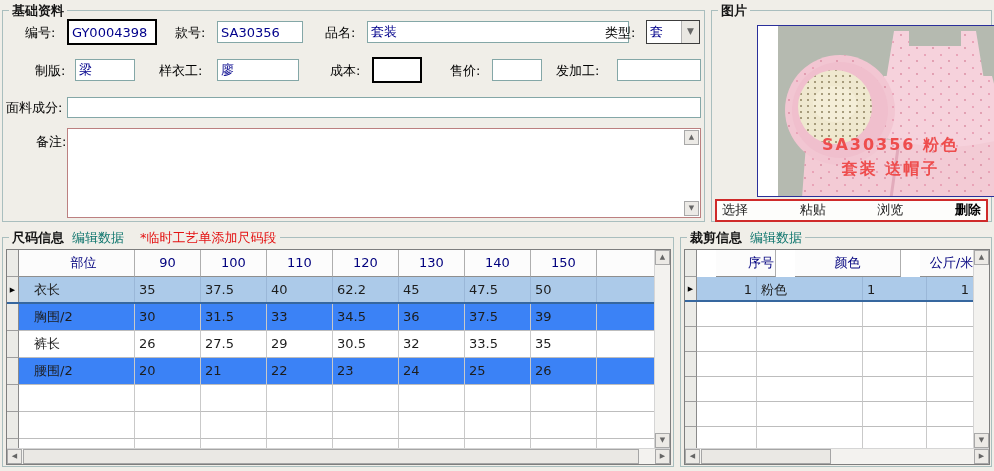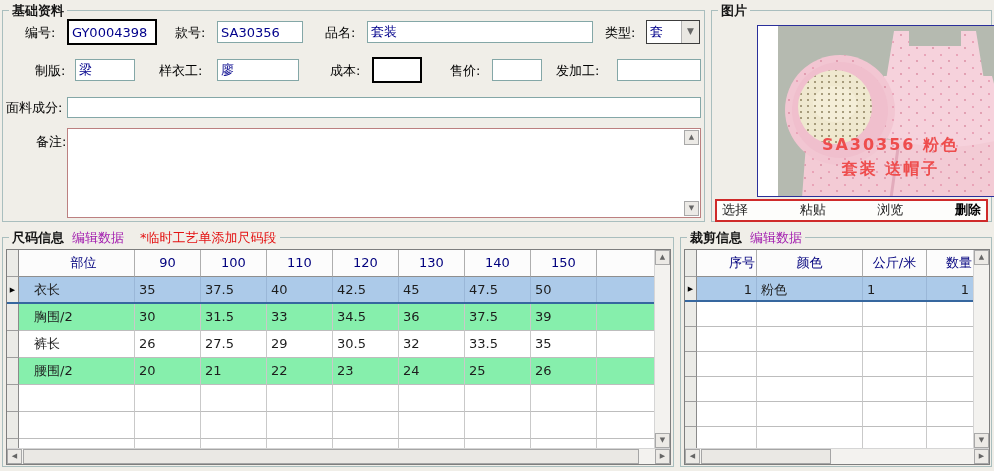--- a/index.html
+++ b/index.html
@@ -1,21 +1,21 @@
 <!DOCTYPE html>
 <html><head>
 <meta charset="utf-8">
 <style>
   html,body{margin:0;padding:0;}
   body{width:994px;height:471px;position:relative;background:#f0eee8;overflow:hidden;
        font-family:"DejaVu Sans",sans-serif;font-size:13px;color:#1a1a1a;}
   .groupbox{position:absolute;border:1px solid #a9bebe;box-sizing:border-box;}
   .gtitle{position:absolute;top:-9px;left:6px;background:#f0eee8;padding:0 3px;
           font-weight:bold;color:#141414;white-space:nowrap;}
-  .gtitle .rlink{color:#a21caf;font-weight:normal;margin-left:8px;cursor:pointer;}
+  .gtitle .rlink{color:#0f766e;font-weight:normal;margin-left:8px;cursor:pointer;}
   .gtitle .rnote{color:#e31212;font-weight:normal;margin-left:16px;}
   .lbl{position:absolute;color:#000000;white-space:nowrap;}
   .field{position:absolute;background:#fff;border:1px solid #84a7a7;box-sizing:border-box;
          font-family:"DejaVu Sans",sans-serif;font-size:13px;color:#00008b;padding:1px 3px;outline:none;}
   .field.black{border:2px solid #000;}
   
   .combo{position:absolute;background:#fff;border:1px solid #3c3c3c;box-sizing:border-box;display:flex;}
   .combo-text{flex:1;color:#00008b;padding:2px 3px;}
   .combo-btn{width:17px;background:#e9e7e2;border-left:1px solid #b2b2b2;color:#666;
              font-size:9px;line-height:20px;text-align:center;}
@@ -38,31 +38,31 @@
   
   .dgrid{position:absolute;background:#fff;border:1px solid #7e7e7e;overflow:hidden;box-sizing:border-box;}
   .dg-rows{position:absolute;left:0;top:0;right:16px;bottom:16px;overflow:hidden;}
   .dg-row{display:flex;height:27px;box-sizing:border-box;}
   .dg-sel{width:12px;flex:none;background:#ebebe7;border-right:1px solid #8a8a8a;
           border-bottom:1px solid #9d9d9d;font-size:7px;line-height:26px;text-align:center;color:#000;box-sizing:border-box;}
   .dg-cell{box-sizing:border-box;flex:none;border-right:1px solid #c9c9c9;border-bottom:1px solid #bdbdbd;
            padding:0 4px;line-height:25px;font-size:13px;color:#1d1d1d;overflow:hidden;white-space:nowrap;}
   .dg-hrow .dg-cell{text-align:center;color:#00007e;background:#fcfcfc;
                     border-right:1px solid #aeaeae;border-bottom:1px solid #8f8f8f;padding:0 1px;}
-  .dg-row.alt .dg-cell{background:#86efac;}
+  .dg-row.alt .dg-cell{background:#3b82f6;}
   .dg-row.selected{border-bottom:2px solid #36679f;}
   .dg-row.selected .dg-cell{background:#accae9;border-right-color:#9ab7d8;border-bottom:none;}
   .dg-row.selected .dg-sel{border-bottom:none;}
   
   #size-grid .c0{width:116px;padding-left:15px;}
   #size-grid .c1,#size-grid .c2,#size-grid .c3,#size-grid .c4,#size-grid .c5,#size-grid .c6,#size-grid .c7{width:66px;}
   #size-grid .c8{flex:1;border-right:none;}
   
   #cut-grid .dg-row{height:25px;}
-  #cut-grid .dg-hrow{height:27px;}
+  #cut-grid .dg-hrow{height:27px;gap:19px;}
   #cut-grid .dg-sel{line-height:24px;}
   #cut-grid .c0{width:60px;text-align:right;}
   #cut-grid .c1{width:106px;}
   #cut-grid .c2{width:64px;}
   #cut-grid .c3{flex:1;text-align:right;border-right:none;}
   
   .vscroll{position:absolute;top:0;right:0;bottom:16px;width:16px;background:#f3f2ef;border-left:1px solid #d5d5d5;box-sizing:border-box;}
   .vscroll .up{top:0;left:0;}
   .vscroll .down{bottom:0;left:0;}
   .hscroll{position:absolute;left:0;right:0;bottom:0;height:16px;background:#f3f2ef;border-top:1px solid #d5d5d5;box-sizing:border-box;}
@@ -76,21 +76,21 @@
 <div class="groupbox" id="gb-basic" style="left:2px;top:10px;width:703px;height:212px;">
   <span class="gtitle">基础资料</span>
 
   <span class="lbl" style="left:22px;top:13px;">编号:</span>
   <input class="field black" style="left: 64px; top: 8px; width: 90px; height: 26px;" value="GY0004398">
 
   <span class="lbl" style="left:172px;top:13px;">款号:</span>
   <input class="field" style="left: 214px; top: 10px; width: 86px; height: 22px;" value="SA30356">
 
   <span class="lbl" style="left:322px;top:13px;">品名:</span>
-  <input class="field" style="left: 364px; top: 10px; width: 226px; height: 22px; font-family: Liberation Serif, serif;" value="套装">
+  <input class="field" style="left: 364px; top: 10px; width: 262px; height: 22px; font-family: Liberation Serif, serif;" value="套装">
 
   <span class="lbl" style="left:602px;top:13px;">类型:</span>
   <div class="combo" style="left:643px;top:9px;width:54px;height:24px;">
     <span class="combo-text">套</span>
     <span class="combo-btn">▼</span>
   </div>
 
   <span class="lbl" style="left:32px;top:51px;">制版:</span>
   <input class="field" style="left: 72px; top: 48px; width: 60px; height: 22px;" value="梁">
 
@@ -183,21 +183,21 @@
           <div class="dg-cell c6">140</div>
           <div class="dg-cell c7">150</div>
           <div class="dg-cell c8"></div>
         </div>
         <div class="dg-row selected">
           <div class="dg-sel">▶</div>
           <div class="dg-cell c0">衣长</div>
           <div class="dg-cell c1">35</div>
           <div class="dg-cell c2">37.5</div>
           <div class="dg-cell c3">40</div>
-          <div class="dg-cell c4">42.5</div>
+          <div class="dg-cell c4">62.2</div>
           <div class="dg-cell c5">45</div>
           <div class="dg-cell c6">47.5</div>
           <div class="dg-cell c7">50</div>
           <div class="dg-cell c8"></div>
         </div>
         <div class="dg-row alt">
           <div class="dg-sel"></div>
           <div class="dg-cell c0">胸围/2</div>
           <div class="dg-cell c1">30</div>
           <div class="dg-cell c2">31.5</div>

